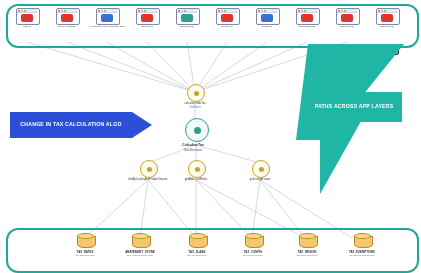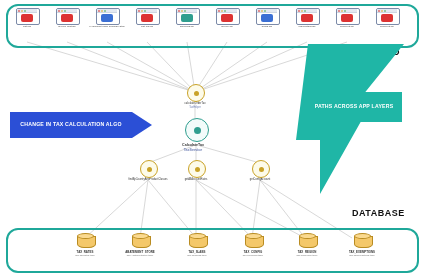--- a/index.html
+++ b/index.html
@@ -292,21 +292,20 @@
   </div>
   <div class="node" style="left:188px;top:160px;width:16px;">
     <div class="circle"></div>
     <div class="cap">getAllAccountRates</div>
   </div>
   <div class="node" style="left:252px;top:160px;width:16px;">
     <div class="circle"></div>
     <div class="cap">getConfigAccount</div>
   </div>
 
-  <div class="band-label" style="left:352px;top:208px;font-size:9px;">DATABASE</div>
 
   <div class="group-box" style="left:6px;top:228px;width:409px;height:41px;"></div>
 
   <div class="db-node" style="left:63px;top:233px;">
     <div class="cyl">
         <div class="body"></div>
         <div class="top"></div>
       </div>
     <div class="db-cap">TAX_RATES</div>
     <div class="db-sub">dbo.TaxRates table</div>

